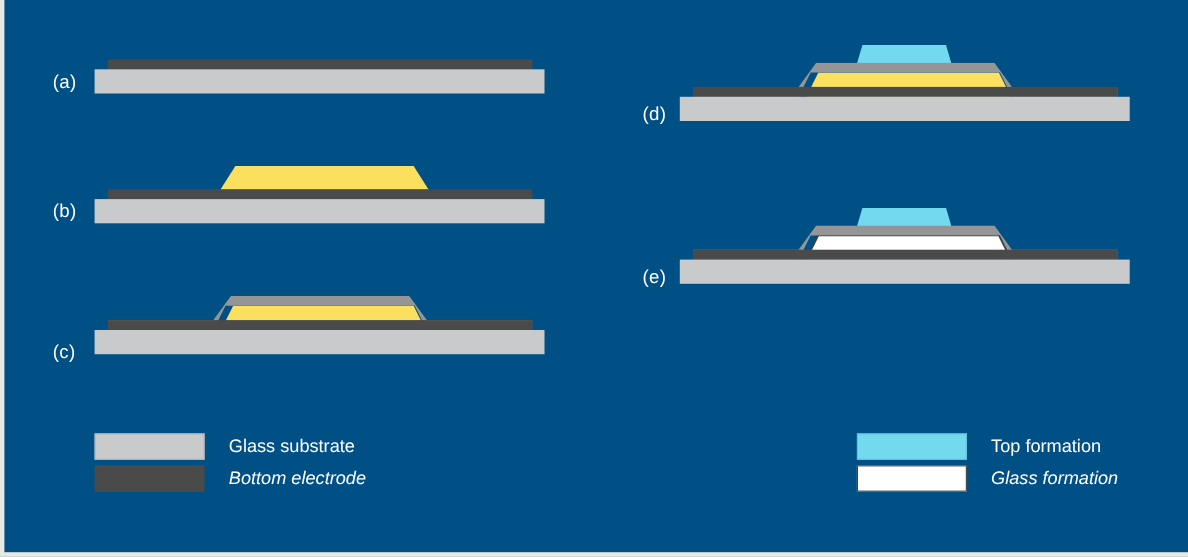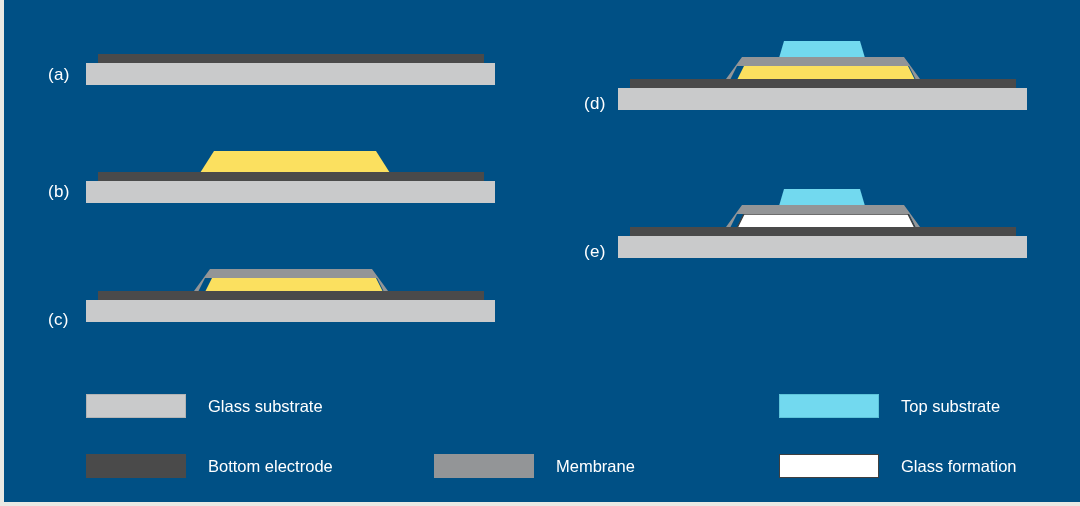--- a/index.html
+++ b/index.html
@@ -50,21 +50,21 @@
     height: 80px;
   }
   .legend-row {
     position: absolute;
     left: 0;
     height: 24px;
     display: flex;
     align-items: center;
   }
   .legend-row.r0 { top: 4px; }
-  .legend-row.r1 { top: 64px; }
+  .legend-row.r1 { top: 33px; font-style: italic; }
   .swatch {
     width: 100px;
     height: 24px;
     box-sizing: border-box;
     flex: 0 0 auto;
   }
   .legend-text {
     margin-left: 22px;
     color: #ffffff;
     font-size: 16.5px;
@@ -161,30 +161,26 @@
           <div class="swatch" style="background:#c9cacb; border:1px solid #b3b4b5;"></div>
           <div class="legend-text">Glass substrate</div>
         </div>
         <div class="legend-row r1">
           <div class="swatch" style="background:#4a4a4a;"></div>
           <div class="legend-text">Bottom electrode</div>
         </div>
       </div>
 
       <div class="legend-col" style="left:348px;">
-        <div class="legend-row r1">
-          <div class="swatch" style="background:#939597;"></div>
-          <div class="legend-text">Membrane</div>
-        </div>
       </div>
 
       <div class="legend-col" style="left:693px;">
         <div class="legend-row r0">
           <div class="swatch" style="background:#72d9ef; border:1px solid #5ec4d9;"></div>
-          <div class="legend-text">Top substrate</div>
+          <div class="legend-text">Top formation</div>
         </div>
         <div class="legend-row r1">
           <div class="swatch" style="background:#ffffff; border:1.5px solid #3f3f3f;"></div>
           <div class="legend-text">Glass formation</div>
         </div>
       </div>
 
     </div>
 
   </div>

